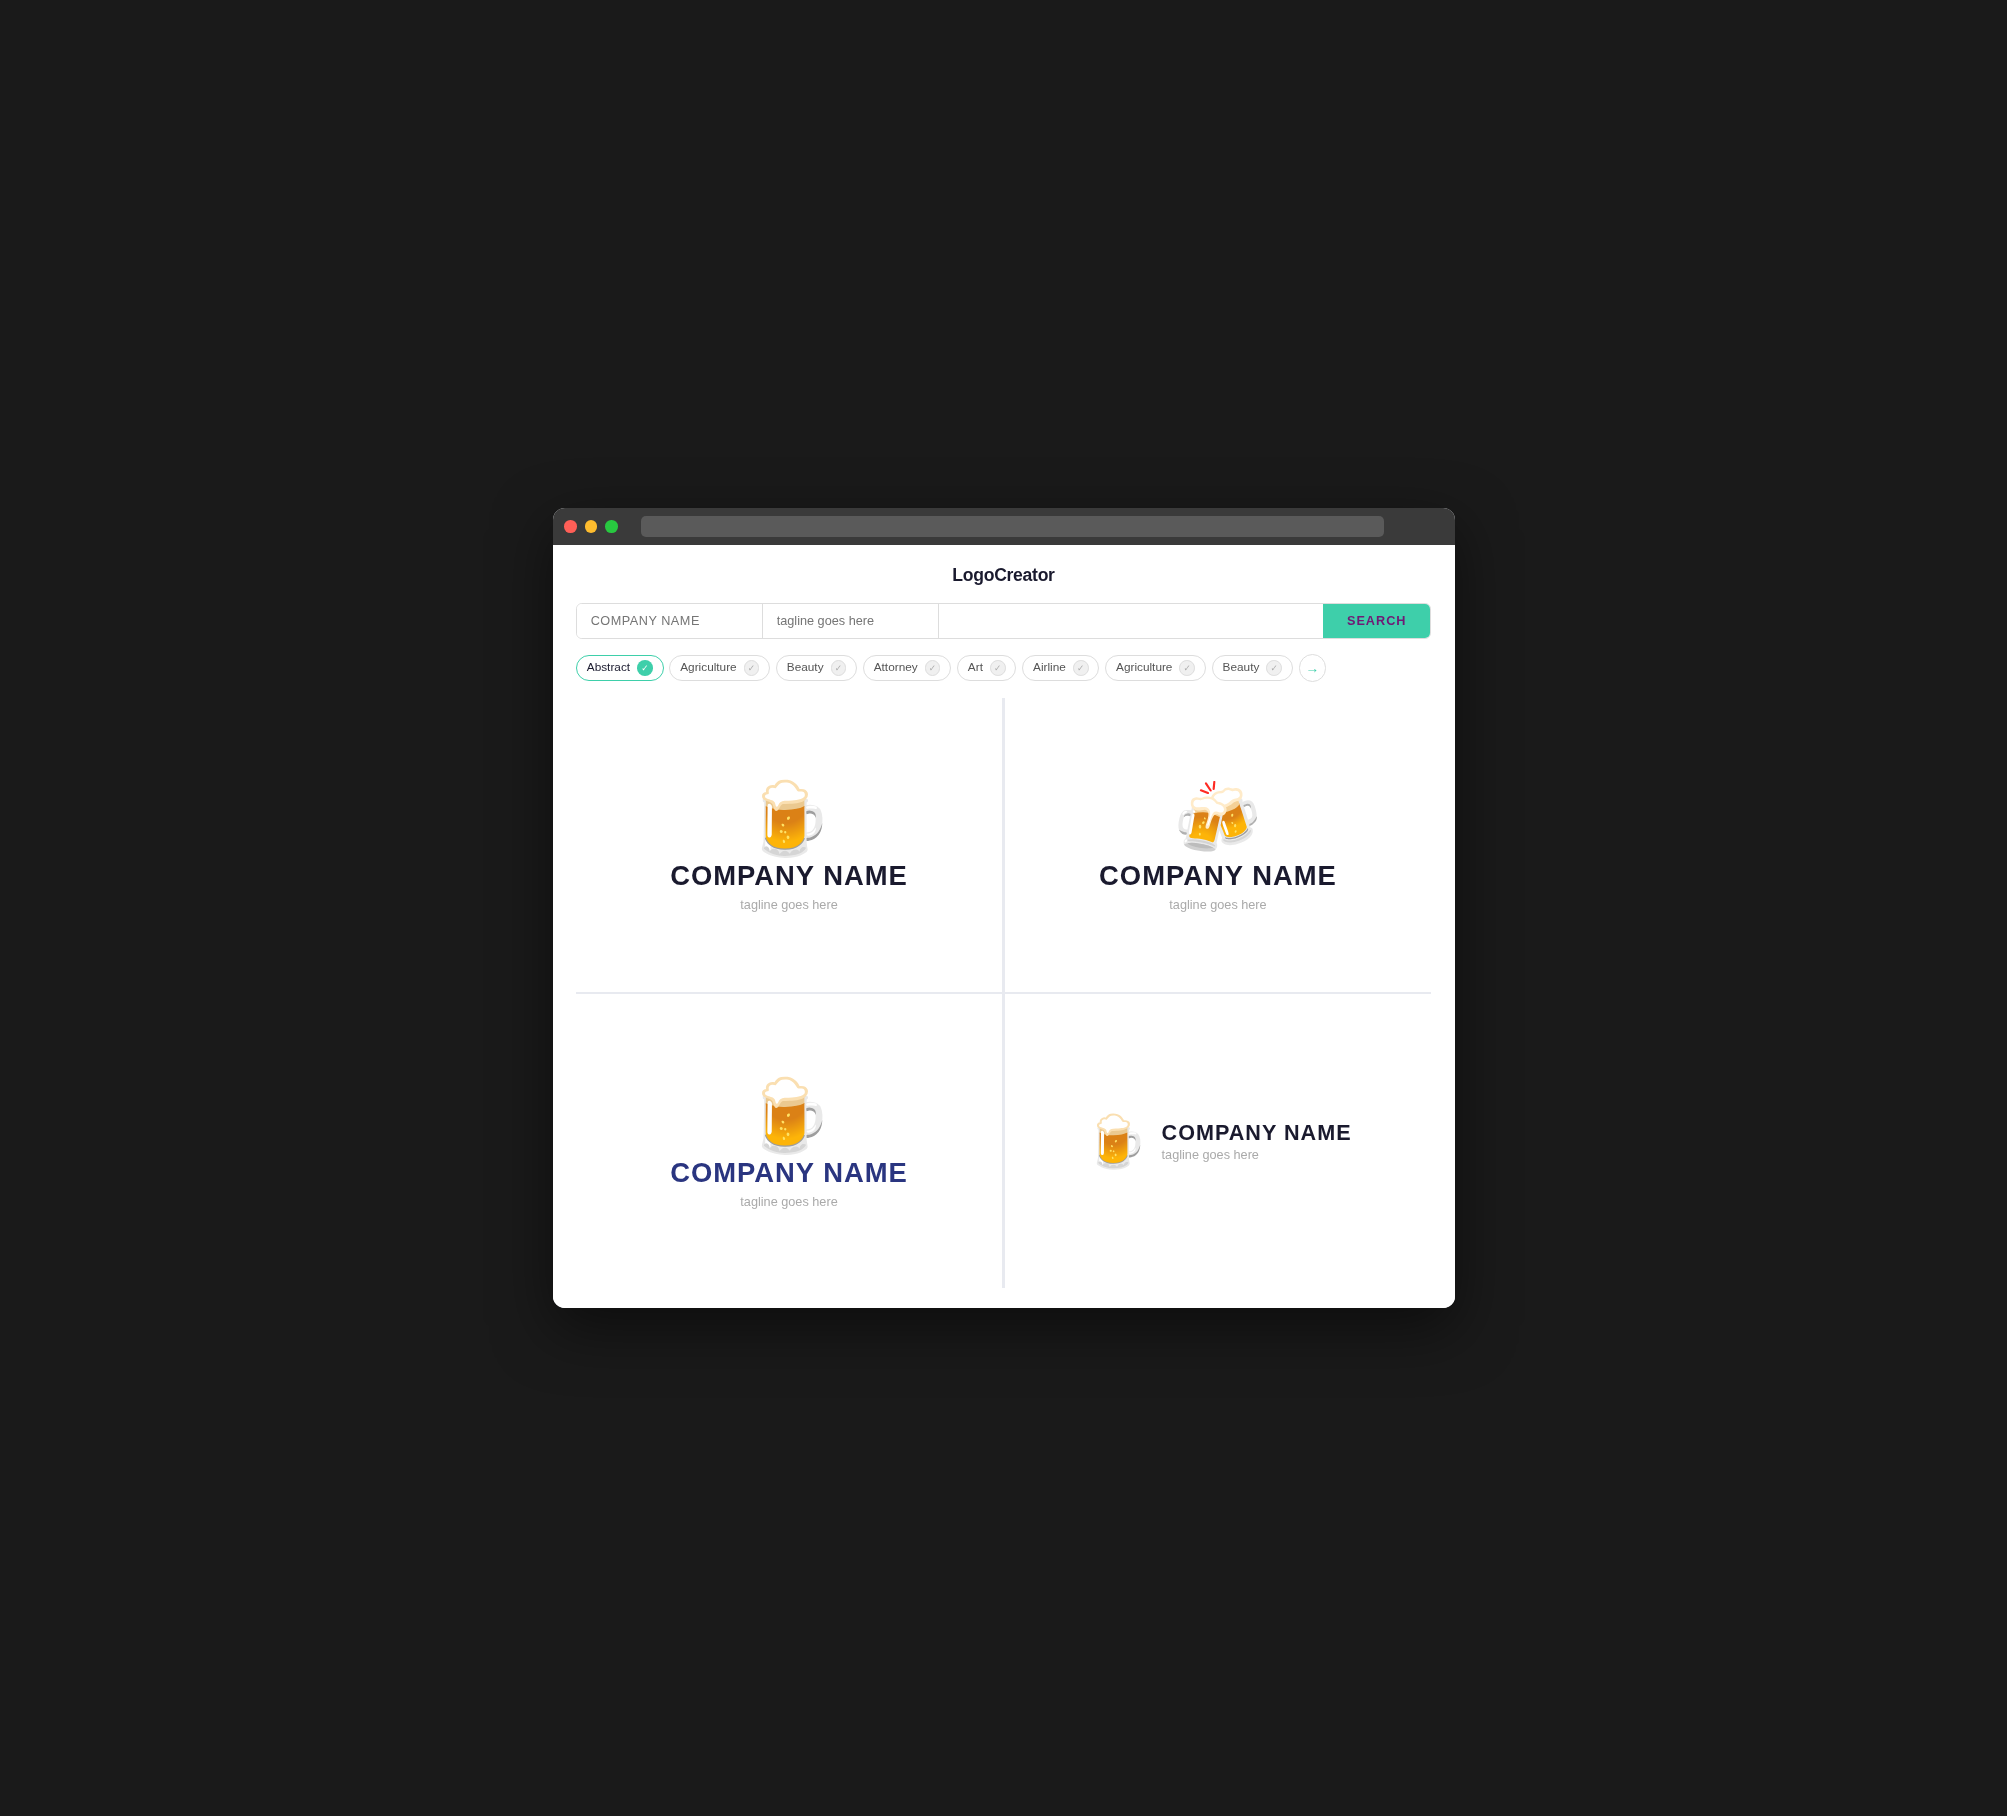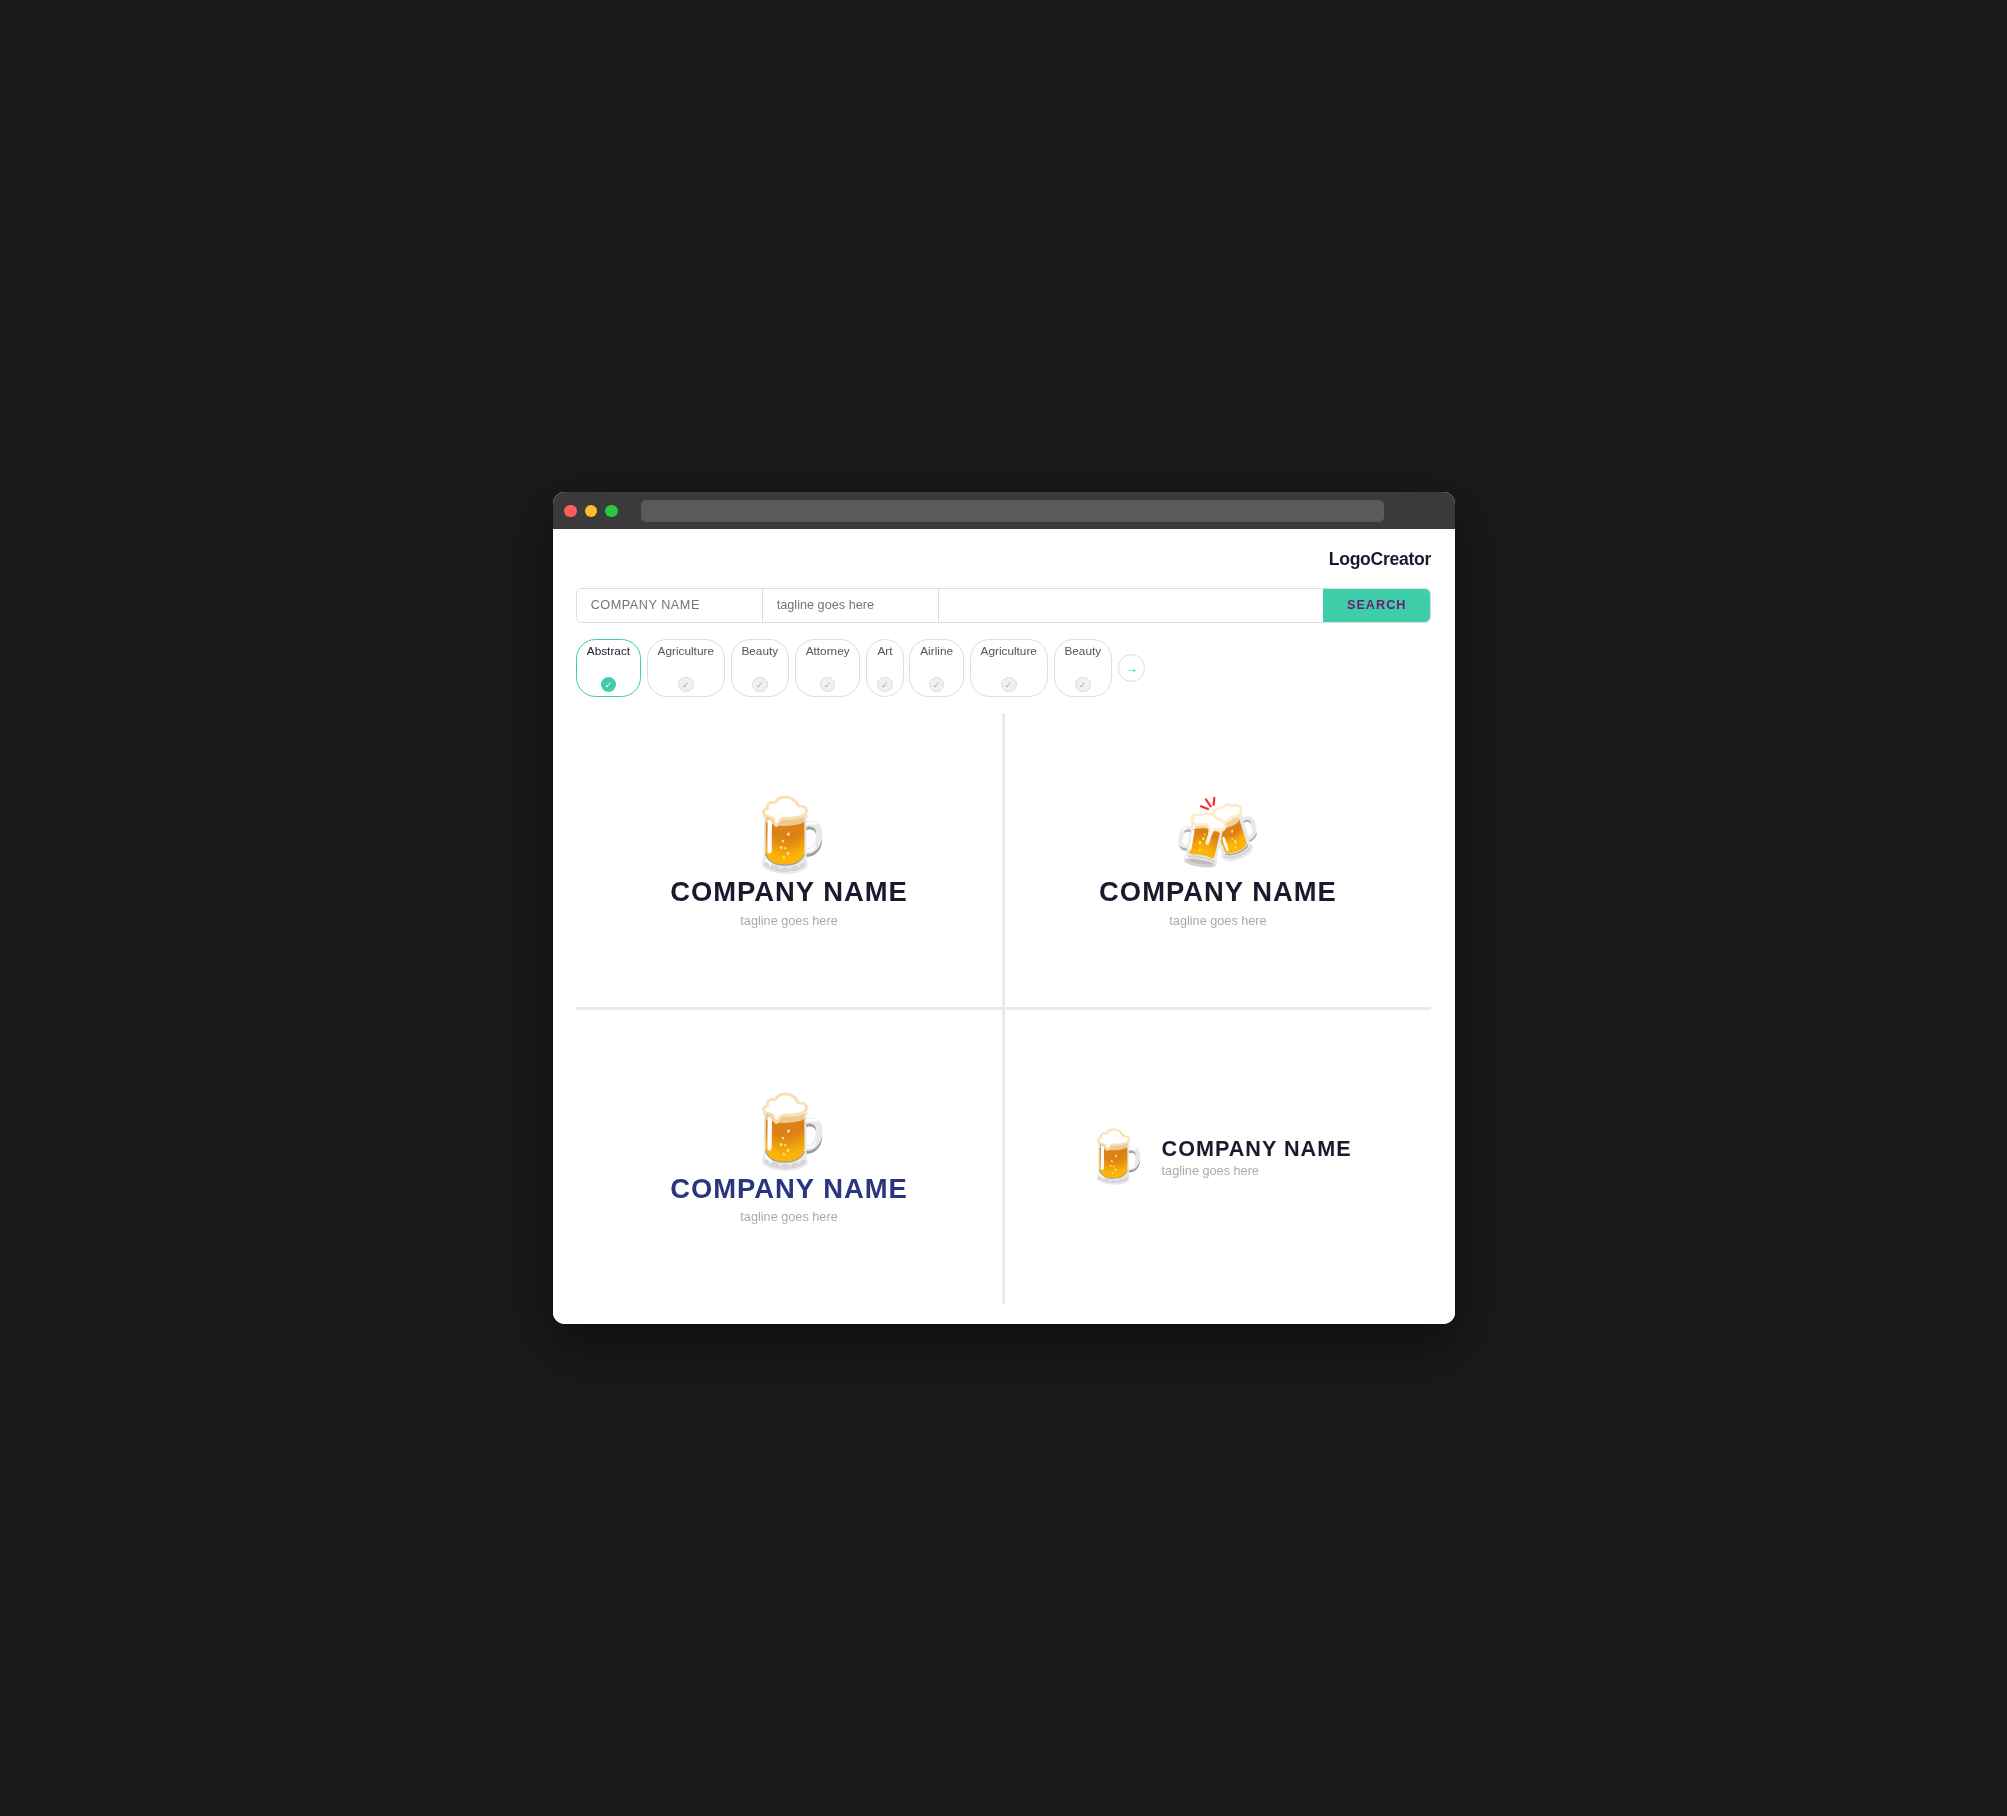--- a/index.html
+++ b/index.html
@@ -35,21 +35,21 @@
       margin: 0 59px 0 15.7px;
       background: #5a5a5a;
       border-radius: 4.9px;
       height: 21.6px;
     }
     .app-content {
       background: #fff;
       padding: 19.6px 23.5px;
     }
     .app-title {
-      text-align: right;
+      text-align: center;
       font-size: 17.6px;
       font-weight: 600;
       color: #1a1a2e;
       margin-bottom: 17.6px;
       letter-spacing: -0.3px;
     }
     .search-bar {
       display: flex;
       gap: 0;
       margin-bottom: 15.7px;
@@ -92,31 +92,30 @@
     .filter-bar {
       display: flex;
       align-items: center;
       gap: 5.9px;
       margin-bottom: 15.7px;
       flex-wrap: nowrap;
       overflow: hidden;
     }
     .filter-chip {
       display: flex;
-      align-items: center;
-      gap: 19px;
+      align-items: flex-start;
+      gap: 7px;
       border: 1.5px solid #ddd;
       border-radius: 19.6px;
       padding: 3.9px 9.8px;
       font-size: 11.8px;
       color: #555;
       cursor: pointer;
       white-space: nowrap;
       background: #fff;
-      flex-direction: column;
     }
     .filter-chip.active {
       border-color: #3ecfaa;
       color: #1a1a2e;
       background: #fff;
     }
     .filter-chip .check-icon {
       width: 15.7px;
       height: 15.7px;
       border-radius: 50%;

